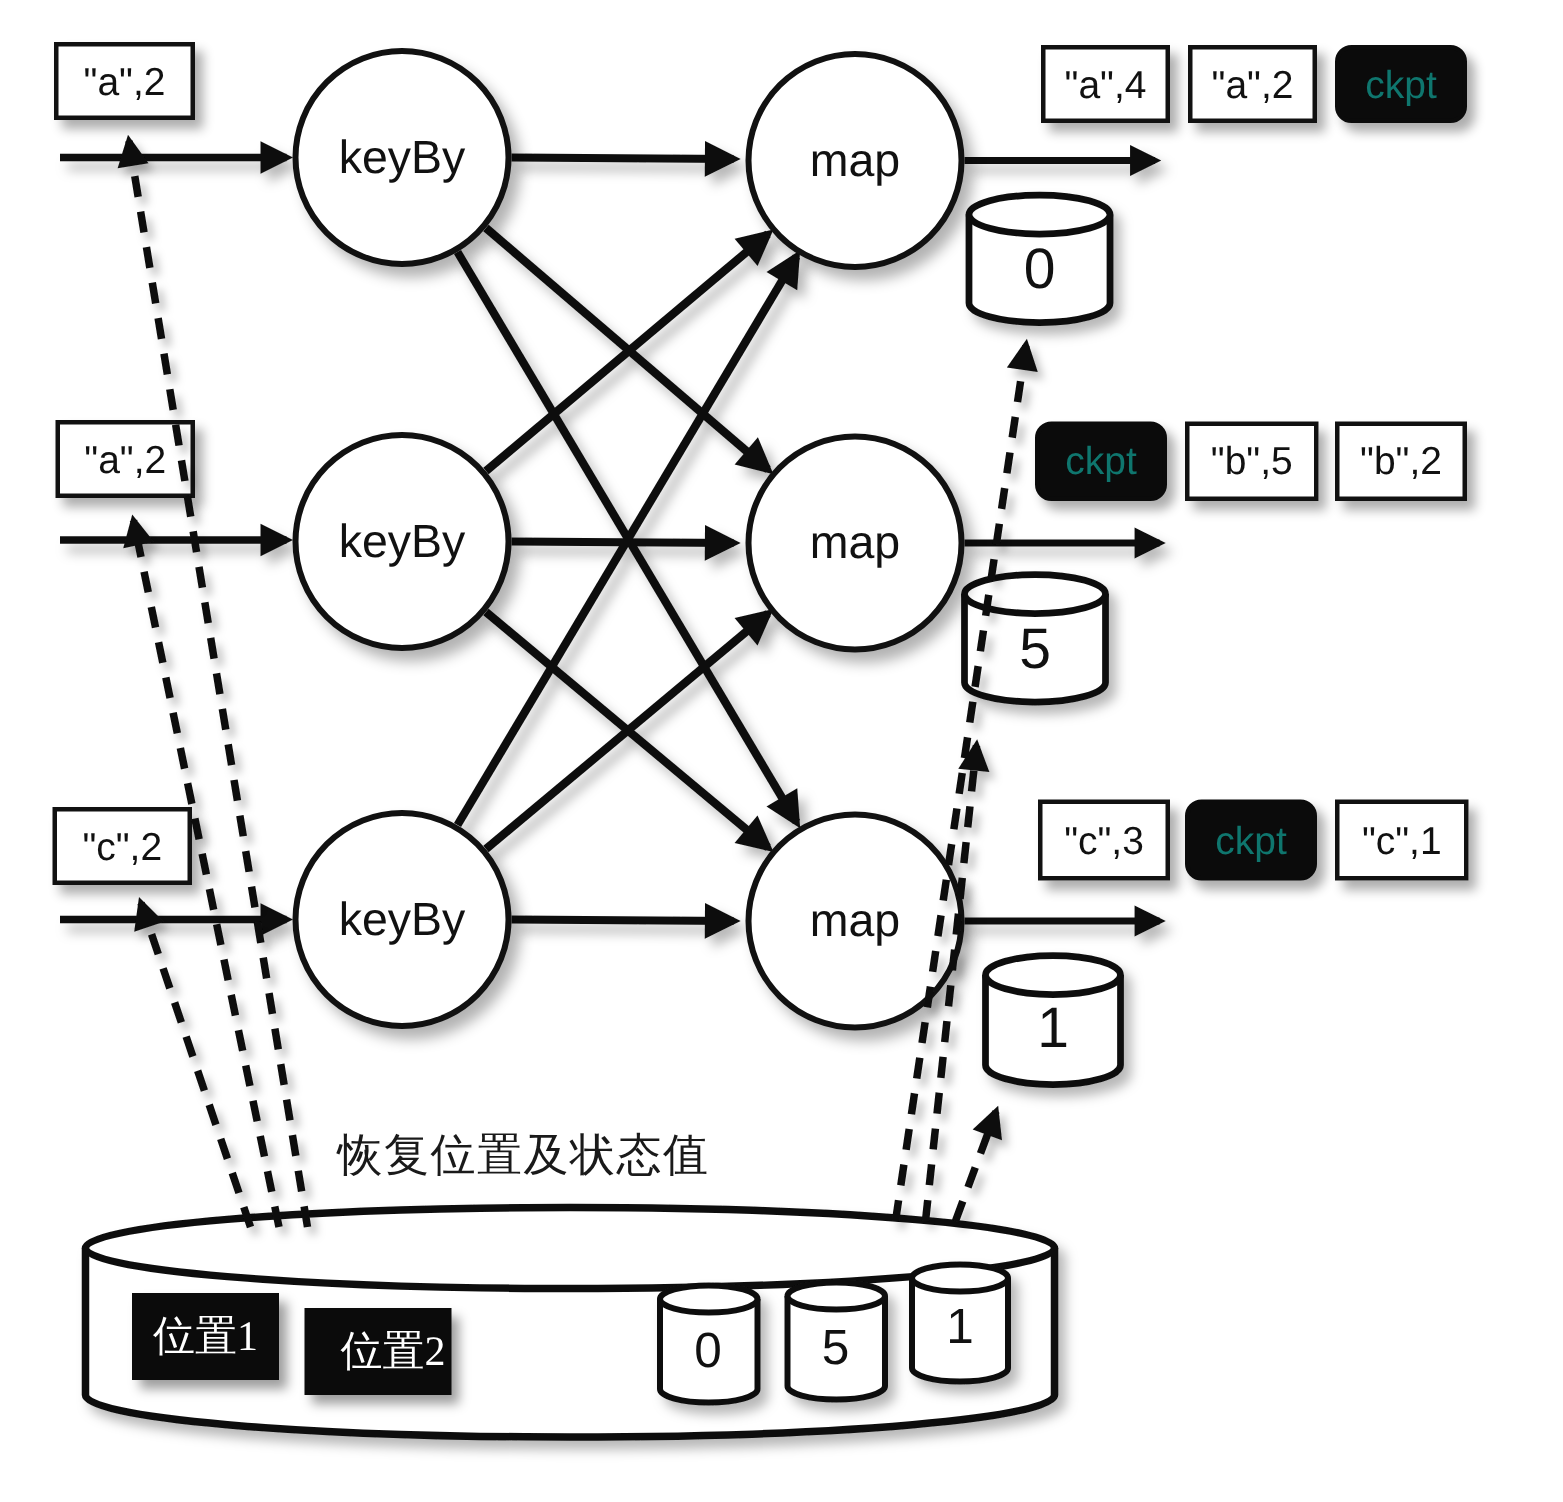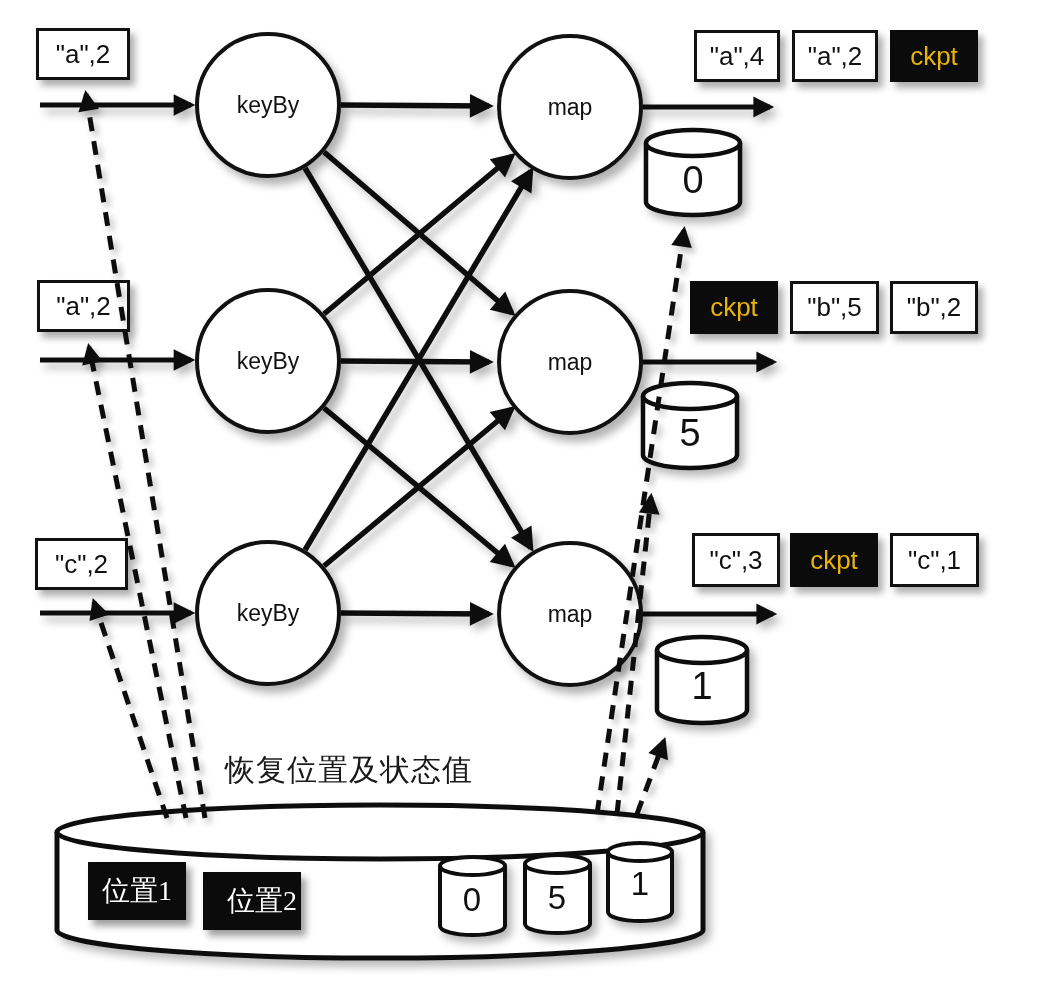--- a/index.html
+++ b/index.html
@@ -4,23 +4,23 @@
 <style>
   html,body{margin:0;padding:0;background:#fff;}
   .stage{position:relative;width:1042px;height:1001px;background:#fff;overflow:hidden;
          font-family:"Liberation Sans",sans-serif;}
   svg.layer{position:absolute;left:0;top:0;z-index:1;}
   svg.layer.top{z-index:3;pointer-events:none;}
   .el{position:absolute;z-index:2;box-sizing:border-box;}
   .tag{display:flex;align-items:center;justify-content:center;
        background:#fff;border:3px solid #111;color:#111;
        font-size:26px;box-shadow:5px 6px 7px rgba(0,0,0,0.32);}
-  .tag.dark{background:#0b0b0b;color:#eab308;border-color:#0b0b0b;}
+  .tag.dark{background:#0b0b0b;color:#0f766e;border-color:#0b0b0b;border-radius:11px;}
   .node{width:146px;height:146px;border:4px solid #111;border-radius:50%;background:#fff;
-        display:flex;align-items:center;justify-content:center;color:#111;font-size:23px;
+        display:flex;align-items:center;justify-content:center;color:#111;font-size:31px;
         box-shadow:6px 7px 9px rgba(0,0,0,0.30);}
   .cyl-value{text-align:center;color:#111;font-size:38px;line-height:40px;width:60px;}
   .cyl-value.small{font-size:33px;}
   .pos-box{background:#0b0b0b;color:#fff;display:flex;align-items:center;justify-content:center;
            font-family:"Liberation Serif",serif;font-size:28px;
            box-shadow:5px 6px 7px rgba(0,0,0,0.38);text-align:right;}
   .caption{font-family:"Liberation Serif",serif;font-size:30px;color:#1a1a1a;letter-spacing:1px;margin-left:12px;}
 </style>
 </head>
 <body>

